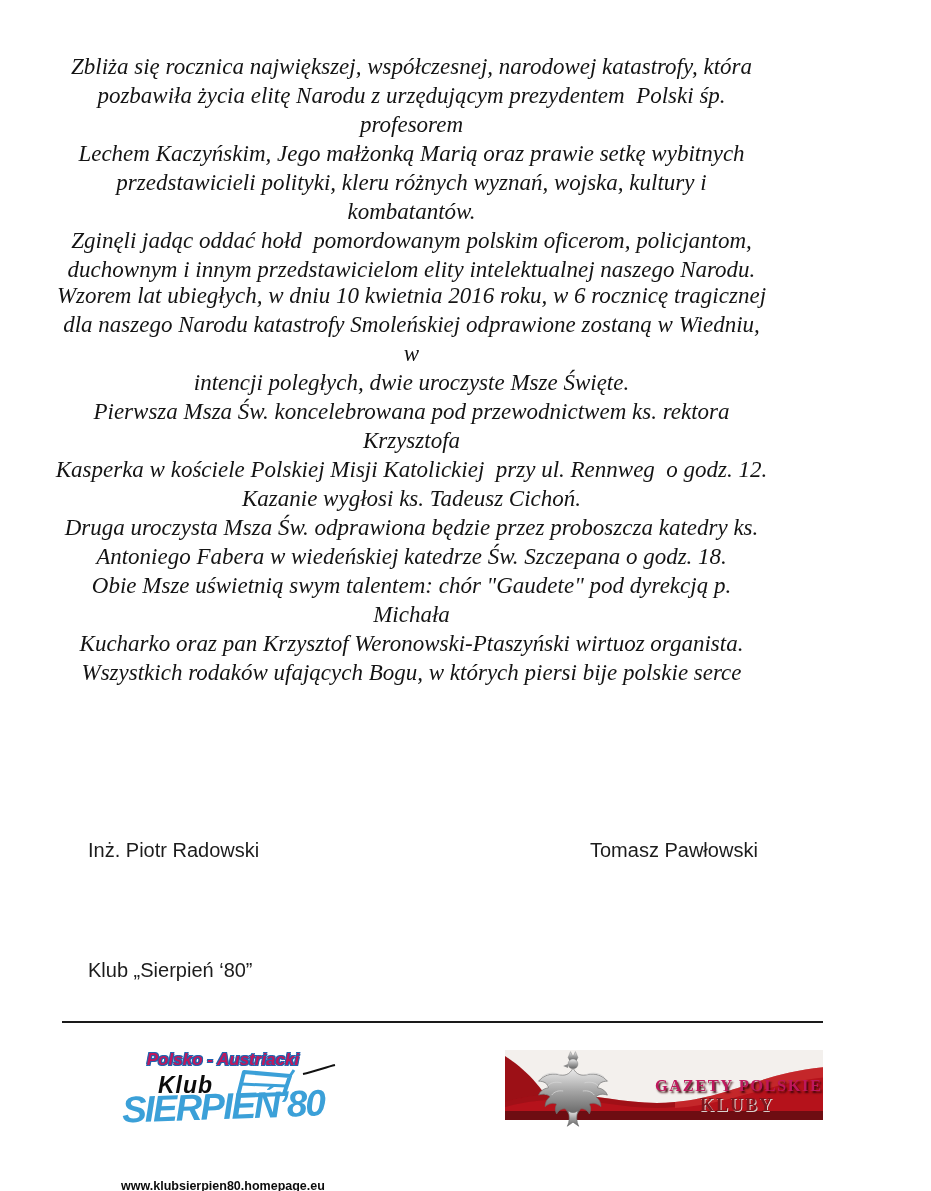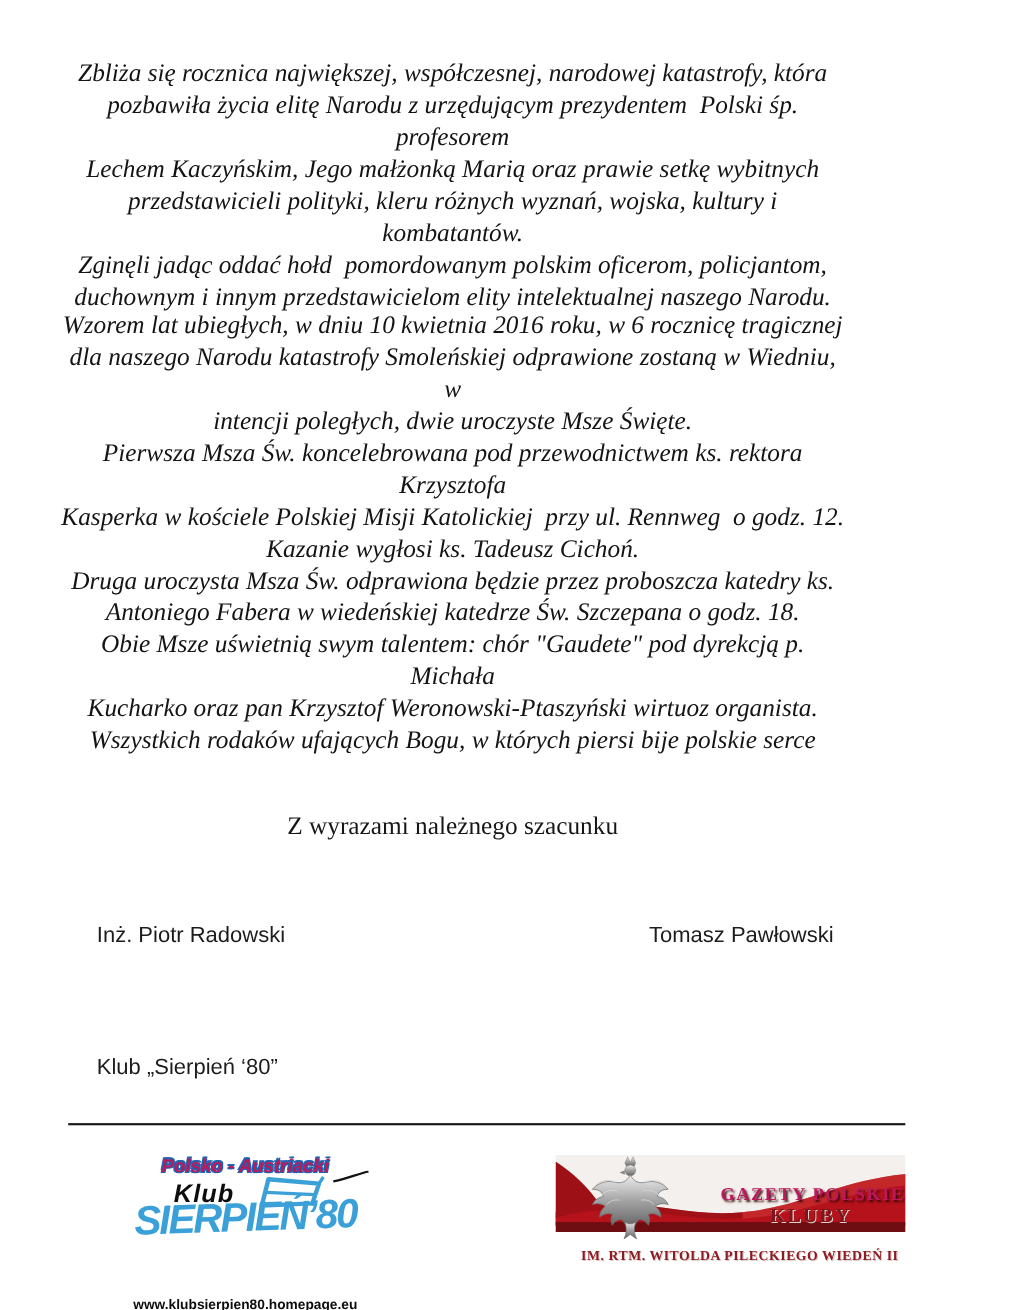--- a/index.html
+++ b/index.html
@@ -124,21 +124,20 @@
 Pierwsza Msza Św. koncelebrowana pod przewodnictwem ks. rektora Krzysztofa
 Kasperka w kościele Polskiej Misji Katolickiej  przy ul. Rennweg  o godz. 12.
 Kazanie wygłosi ks. Tadeusz Cichoń.
 Druga uroczysta Msza Św. odprawiona będzie przez proboszcza katedry ks.
 Antoniego Fabera w wiedeńskiej katedrze Św. Szczepana o godz. 18.
 Obie Msze uświetnią swym talentem: chór "Gaudete" pod dyrekcją p. Michała
 Kucharko oraz pan Krzysztof Weronowski-Ptaszyński wirtuoz organista.
 Wszystkich rodaków ufających Bogu, w których piersi bije polskie serce</div>
 
 
-  <div class="closing">Z wyrazami należnego szacunku</div>
 
   <div class="sig sig-left">Inż. Piotr Radowski</div>
   <div class="sig sig-right">Tomasz Pawłowski</div>
 
   <div class="club club-left">Klub „Sierpień ‘80”</div>
 
   <div class="hrule"></div>
 
   <div class="logo-left">
     <div class="pa-line">Polsko - Austriacki</div>
@@ -178,16 +177,15 @@
         <path d="M44,9 L47,2 L50,8 L53,2 L56,9 L54,13 L46,13 Z" fill="url(#eg)" stroke="#777" stroke-width="0.5"></path>
         <circle cx="50" cy="17" r="6" fill="url(#eg)" stroke="#777" stroke-width="0.5"></circle>
         <path d="M44,17 l-6,2.5 6,2.5 z" fill="#8a8a8a"></path>
         <path d="M50,22 c-4,8 -10,10 -18,8 c-9,-2 -18,1 -24,8 c7,0 11,3 12,8 c-6,1 -10,4 -12,9 c6,-2 11,-1 14,2 c-4,3 -6,7 -6,12 c5,-4 10,-5 14,-3 c-2,4 -2,8 0,12 c3,-5 7,-7 11,-6 l4,6 c2,3 8,3 10,0 l4,-6 c4,-1 8,1 11,6 c2,-4 2,-8 0,-12 c4,-2 9,-1 14,3 c0,-5 -2,-9 -6,-12 c3,-3 8,-4 14,-2 c-2,-5 -6,-8 -12,-9 c1,-5 5,-8 12,-8 c-6,-7 -15,-10 -24,-8 c-8,2 -14,0 -18,-8 z" fill="url(#eg)" stroke="#6d6d6d" stroke-width="0.8"></path>
         <path d="M44,74 c2,7 2,13 -1,19 l7,-5 7,5 c-3,-6 -3,-12 -1,-19 c-4,3 -8,3 -12,0 z" fill="url(#eg)" stroke="#6d6d6d" stroke-width="0.8"></path>
         <path d="M34,30 C26,27 18,28 12,33 M36,40 C28,38 22,40 18,45 M38,50 C32,49 27,51 24,55 M66,30 C74,27 82,28 88,33 M64,40 C72,38 78,40 82,45 M62,50 C68,49 73,51 76,55" stroke="#d4d4d4" stroke-width="1" fill="none"></path>
       </svg>
       <div class="banner-kluby">KLUBY</div>
       <div class="banner-gazety">GAZETY POLSKIEJ</div>
     </div>
-    <div class="caption2">IM. RTM. WITOLDA PILECKIEGO WIEDEŃ II</div>
   </div>
 
 </div>
 
 </body></html>

